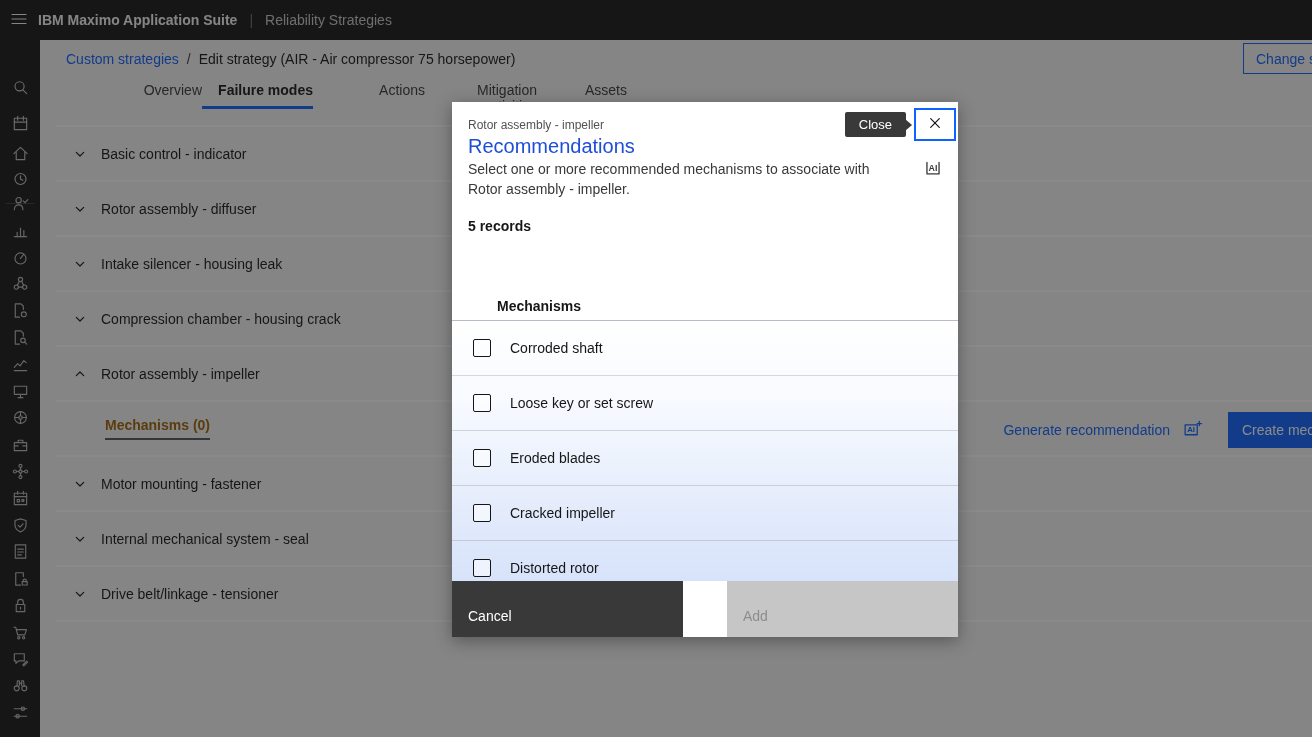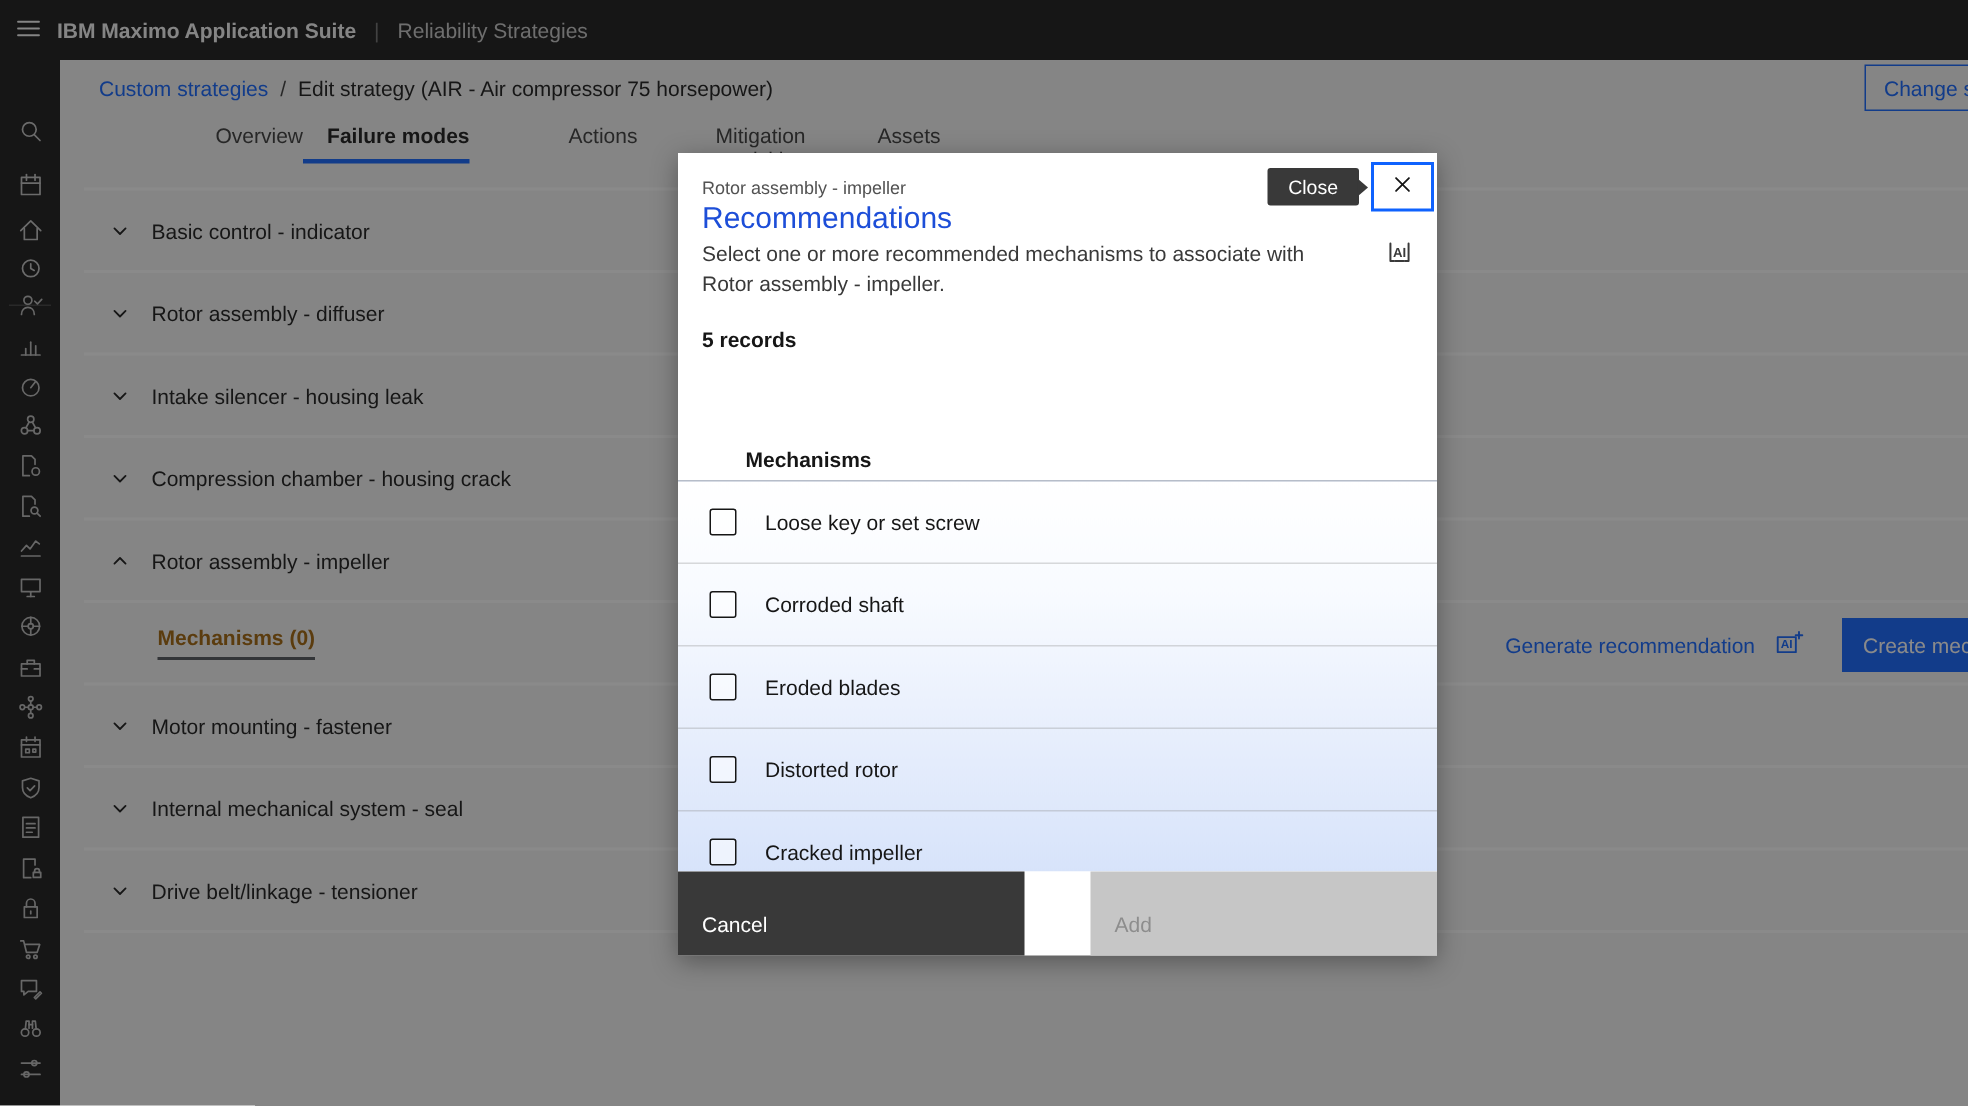--- a/index.html
+++ b/index.html
@@ -418,37 +418,37 @@
             <path d="M15.5 4v10.5h-2.2"></path>
             <path d="M7.5 14.5h5"></path>
             <text x="10" y="12" font-size="8" font-weight="bold" fill="#393939" stroke="none" text-anchor="middle" font-family="Liberation Sans, sans-serif">AI</text>
           </svg></span>
     </div>
     <div class="m-records">5 records</div>
     <div class="m-colheader">Mechanisms</div>
     <div class="m-list" id="mlist">
         <div class="m-row">
           <span class="cbx"></span>
-          <span class="m-row-label">Loose key or set screw</span>
+          <span class="m-row-label">Corroded shaft</span>
         </div>
         <div class="m-row">
           <span class="cbx"></span>
-          <span class="m-row-label">Corroded shaft</span>
+          <span class="m-row-label">Loose key or set screw</span>
         </div>
         <div class="m-row">
           <span class="cbx"></span>
           <span class="m-row-label">Eroded blades</span>
         </div>
         <div class="m-row">
           <span class="cbx"></span>
-          <span class="m-row-label">Distorted rotor</span>
+          <span class="m-row-label">Cracked impeller</span>
         </div>
         <div class="m-row">
           <span class="cbx"></span>
-          <span class="m-row-label">Cracked impeller</span>
+          <span class="m-row-label">Distorted rotor</span>
         </div>
       </div>
     <div class="m-footer">
       <button class="btn-cancel">Cancel</button>
       <button class="btn-add" disabled="">Add</button>
     </div>
     <div class="m-tooltip">Close</div>
     <div class="m-close">
       <span class="ic"><svg width="20" height="20" viewBox="0 0 20 20" fill="none" stroke="#161616" stroke-width="1.2" stroke-linecap="round" stroke-linejoin="round">
             <path d="M5.7 5.7l8.6 8.6"></path>

